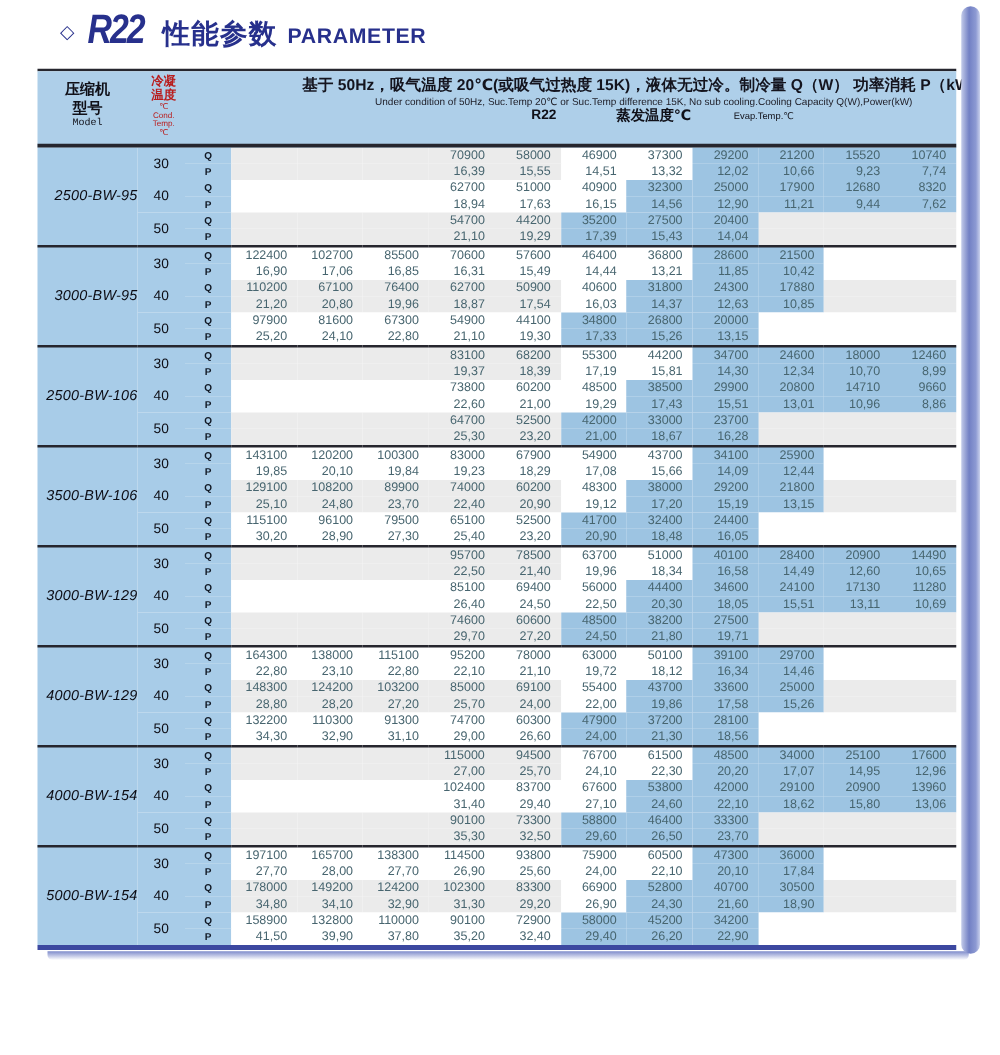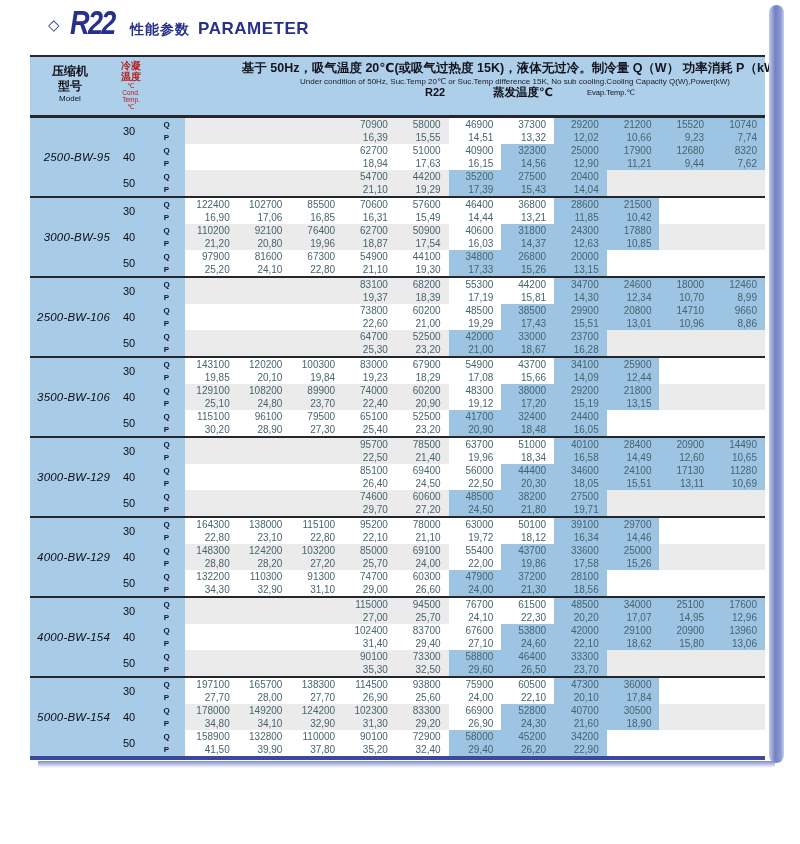--- a/index.html
+++ b/index.html
@@ -3,31 +3,31 @@
 <meta charset="utf-8">
 <style>
   html,body{margin:0;padding:0;background:#fff;}
   .page{position:relative;width:800px;height:844px;background:#fff;overflow:hidden;
         font-family:"Liberation Sans","DejaVu Sans",sans-serif;}
   
   .title-row{position:absolute;left:48px;top:4px;height:46px;display:flex;align-items:baseline;color:var(--navy);}
   .t-diamond{font-size:15px;margin-right:10px;transform:translateY(-4px);}
   .t-logo{font-size:33px;font-weight:bold;font-style:italic;letter-spacing:-2px;
           transform:scaleX(.82);transform-origin:left bottom;margin-right:-6px;}
-  .t-cn{font-size:14px;font-weight:bold;margin-left:12px;letter-spacing:1px;}
+  .t-cn{font-size:22px;font-weight:bold;margin-left:12px;letter-spacing:1px;}
   .t-en{font-size:17px;font-weight:bold;margin-left:8px;letter-spacing:.5px;}
   
   .table-wrap{position:absolute;left:30px;top:55px;width:735px;
               border-top:2px solid var(--border);border-bottom:4px solid var(--botnavy);}
   
   .band{position:relative;height:58px;background:var(--band);border-bottom:3px solid var(--border);padding-left:40px;}
   .hdr-model{position:absolute;left:0;top:7px;width:80px;text-align:center;color:#101018;}
   .hdr-model .l1{font-size:12px;font-weight:bold;line-height:15px;}
   .hdr-model .l2{font-size:12px;font-weight:bold;line-height:15px;}
-  .hdr-model .l3{font-size:8px;line-height:10px;}
+  .hdr-model .l3{font-size:8px;line-height:10px;font-family:Liberation Mono, monospace;}
   .hdr-cond{position:absolute;left:80px;top:3px;width:42px;text-align:center;color:#b91c1c;}
   .hdr-cond .b{font-size:10px;font-weight:bold;line-height:11px;}
   .hdr-cond .s{font-size:6.5px;line-height:7px;}
   .band-right{position:relative;margin-left:155px;width:580px;height:100%;}
   .cond-cn{padding-top:3px;text-align:center;font-size:12.5px;font-weight:bold;color:#14141e;
            white-space:nowrap;letter-spacing:0;}
   .cond-en{text-align:center;font-size:8px;color:#20202a;white-space:nowrap;line-height:9px;}
   .evap-line{position:relative;height:13px;font-size:11px;color:#101018;}
   .evap-r22{position:absolute;left:200px;top:0;font-weight:bold;}
   .evap-cn{position:absolute;left:268px;top:-1px;font-weight:bold;font-size:11.5px;}
@@ -225,21 +225,21 @@
             <td class="val c-w">13,21</td>
             <td class="val c-b">11,85</td>
             <td class="val c-b">10,42</td>
             <td class="val c-w"></td>
             <td class="val c-w"></td>
           </tr>
           <tr>
             <td rowspan="2" class="temp">40</td>
             <td class="qp">Q</td>
             <td class="val c-g">110200</td>
-            <td class="val c-g">92100</td>
+            <td class="val c-g">67100</td>
             <td class="val c-g">76400</td>
             <td class="val c-g">62700</td>
             <td class="val c-g">50900</td>
             <td class="val c-w">40600</td>
             <td class="val c-b">31800</td>
             <td class="val c-b">24300</td>
             <td class="val c-b">17880</td>
             <td class="val c-g"></td>
             <td class="val c-g"></td>
           </tr>

